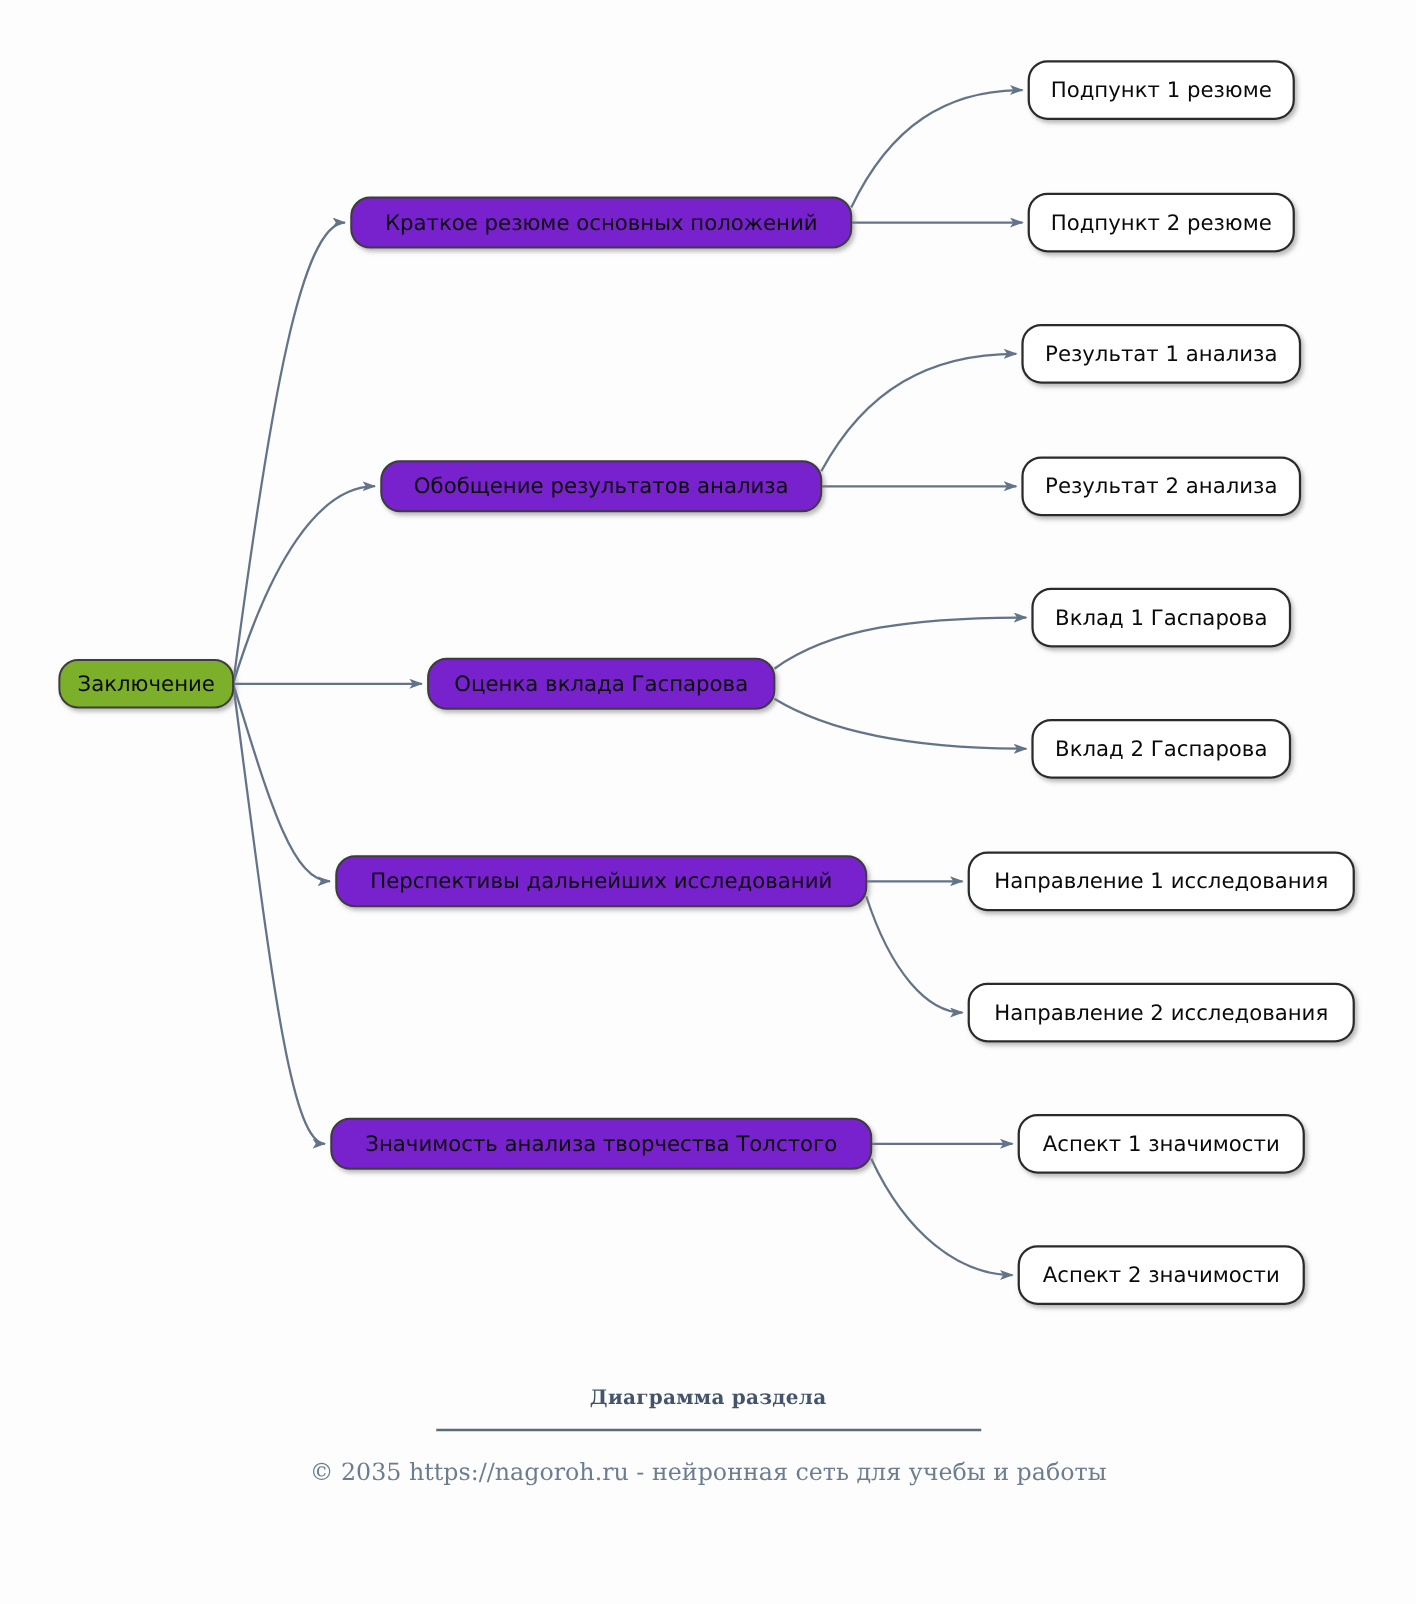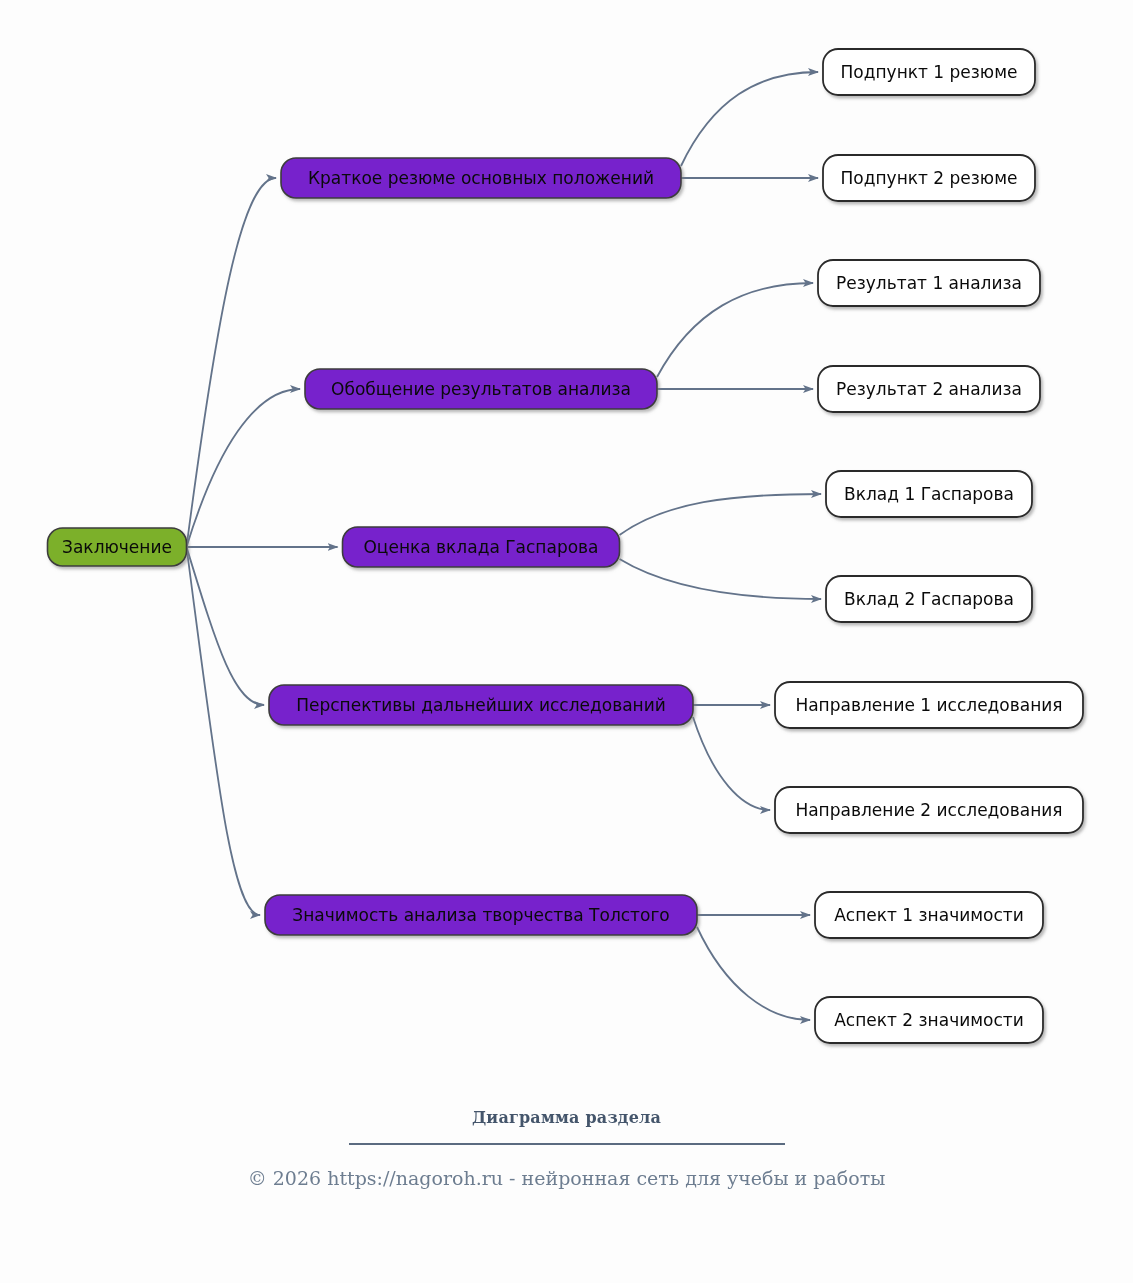--- a/index.html
+++ b/index.html
@@ -179,16 +179,16 @@
         <g>
           <rect x="815" y="997" width="228" height="46" rx="15" ry="15" class="node-shape-leaf" filter="url(#nodeShadow)"></rect>
           <text x="929" y="1021" class="node-label">Аспект 2 значимости</text>
         </g>
       </g>
   </svg>
 
   <div class="footer">
     <div class="footer-title">Диаграмма раздела</div>
     <div class="footer-rule"></div>
-    <div class="footer-credit">© 2026 https://nagoroh.ru - нейронная сеть для учебы и работы</div>
+    <div class="footer-credit">© 2035 https://nagoroh.ru - нейронная сеть для учебы и работы</div>
   </div>
 
 </div>
 
 </body></html>

